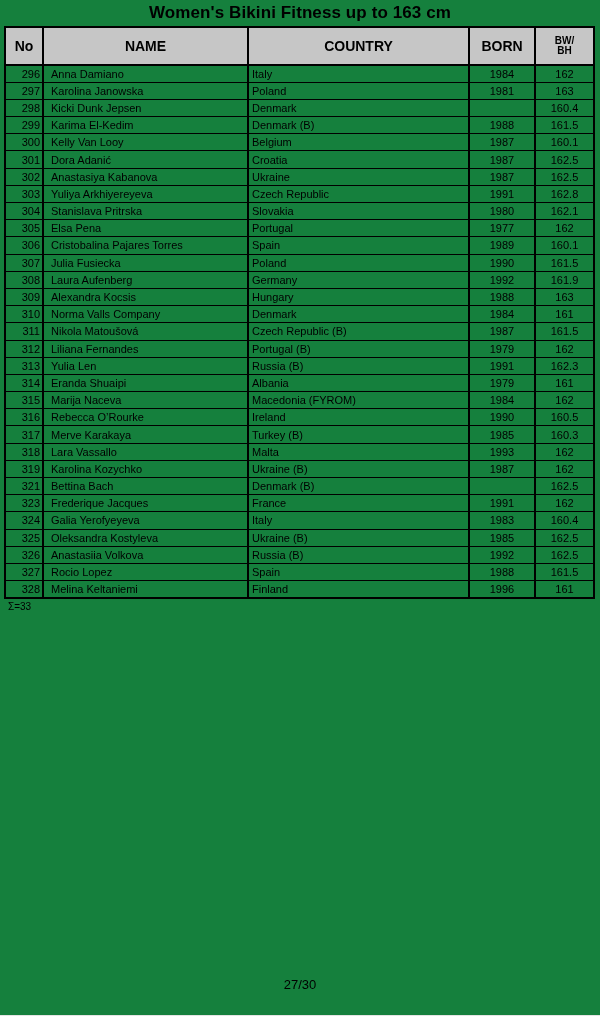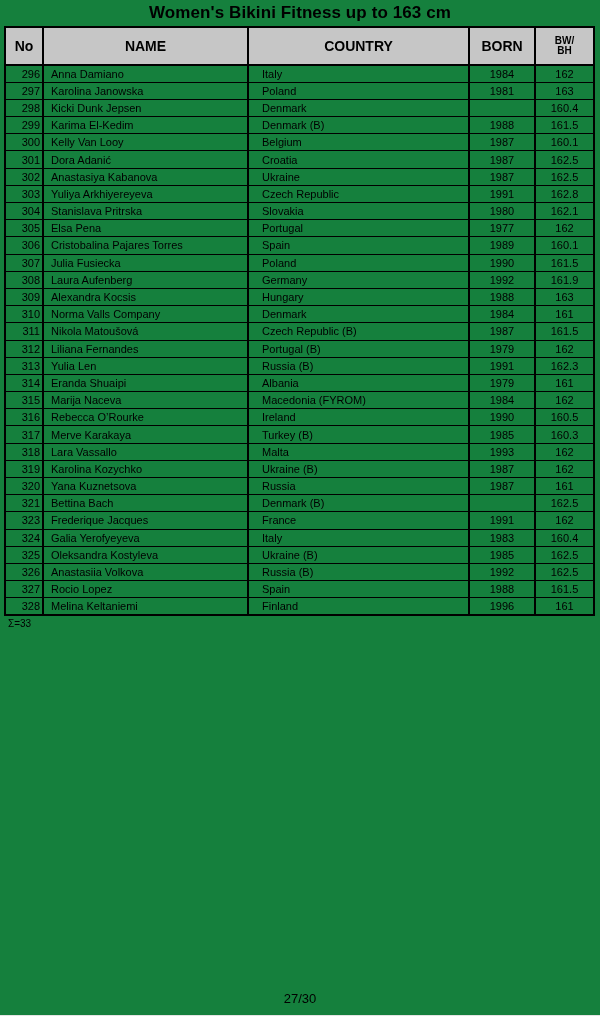--- a/index.html
+++ b/index.html
@@ -52,32 +52,32 @@
   }
   thead td.bw-head { font-size: 10px; line-height: 10px; }
   tbody td {
     font-size: 11px;
     height: 17.2px;
     vertical-align: middle;
     padding: 0 2px;
   }
   tbody td.a-no   { text-align: right; }
   tbody td.a-name { text-align: left; padding-left: 7px; }
-  tbody td.a-cty  { text-align: left; padding-left: 13px; }
+  tbody td.a-cty  { text-align: left; padding-left: 3px; }
   tbody td.a-born { text-align: center; }
   tbody td.a-bw   { text-align: center; }
   .sum-label {
     margin: 2px 0 16px 8px;
     font-size: 10px;
   }
   .page-number {
     position: absolute;
     left: 0;
     right: 0;
-    bottom: 9px;
+    bottom: 23px;
     text-align: center;
     font-size: 13px;
   }
 </style>
 </head>
 <body>
 
 <div class="page">
 
   <div class="title">Women's Bikini Fitness up to 163 cm</div>
@@ -265,27 +265,20 @@
           <td class="a-bw">162</td>
         </tr>
         <tr>
           <td class="a-no">319</td>
           <td class="a-name">Karolina Kozychko</td>
           <td class="a-cty">Ukraine (B)</td>
           <td class="a-born">1987</td>
           <td class="a-bw">162</td>
         </tr>
         <tr>
-          <td class="a-no">320</td>
-          <td class="a-name">Yana Kuznetsova</td>
-          <td class="a-cty">Russia</td>
-          <td class="a-born">1987</td>
-          <td class="a-bw">161</td>
-        </tr>
-        <tr>
           <td class="a-no">321</td>
           <td class="a-name">Bettina Bach</td>
           <td class="a-cty">Denmark (B)</td>
           <td class="a-born"></td>
           <td class="a-bw">162.5</td>
         </tr>
         <tr>
           <td class="a-no">323</td>
           <td class="a-name">Frederique Jacques</td>
           <td class="a-cty">France</td>

